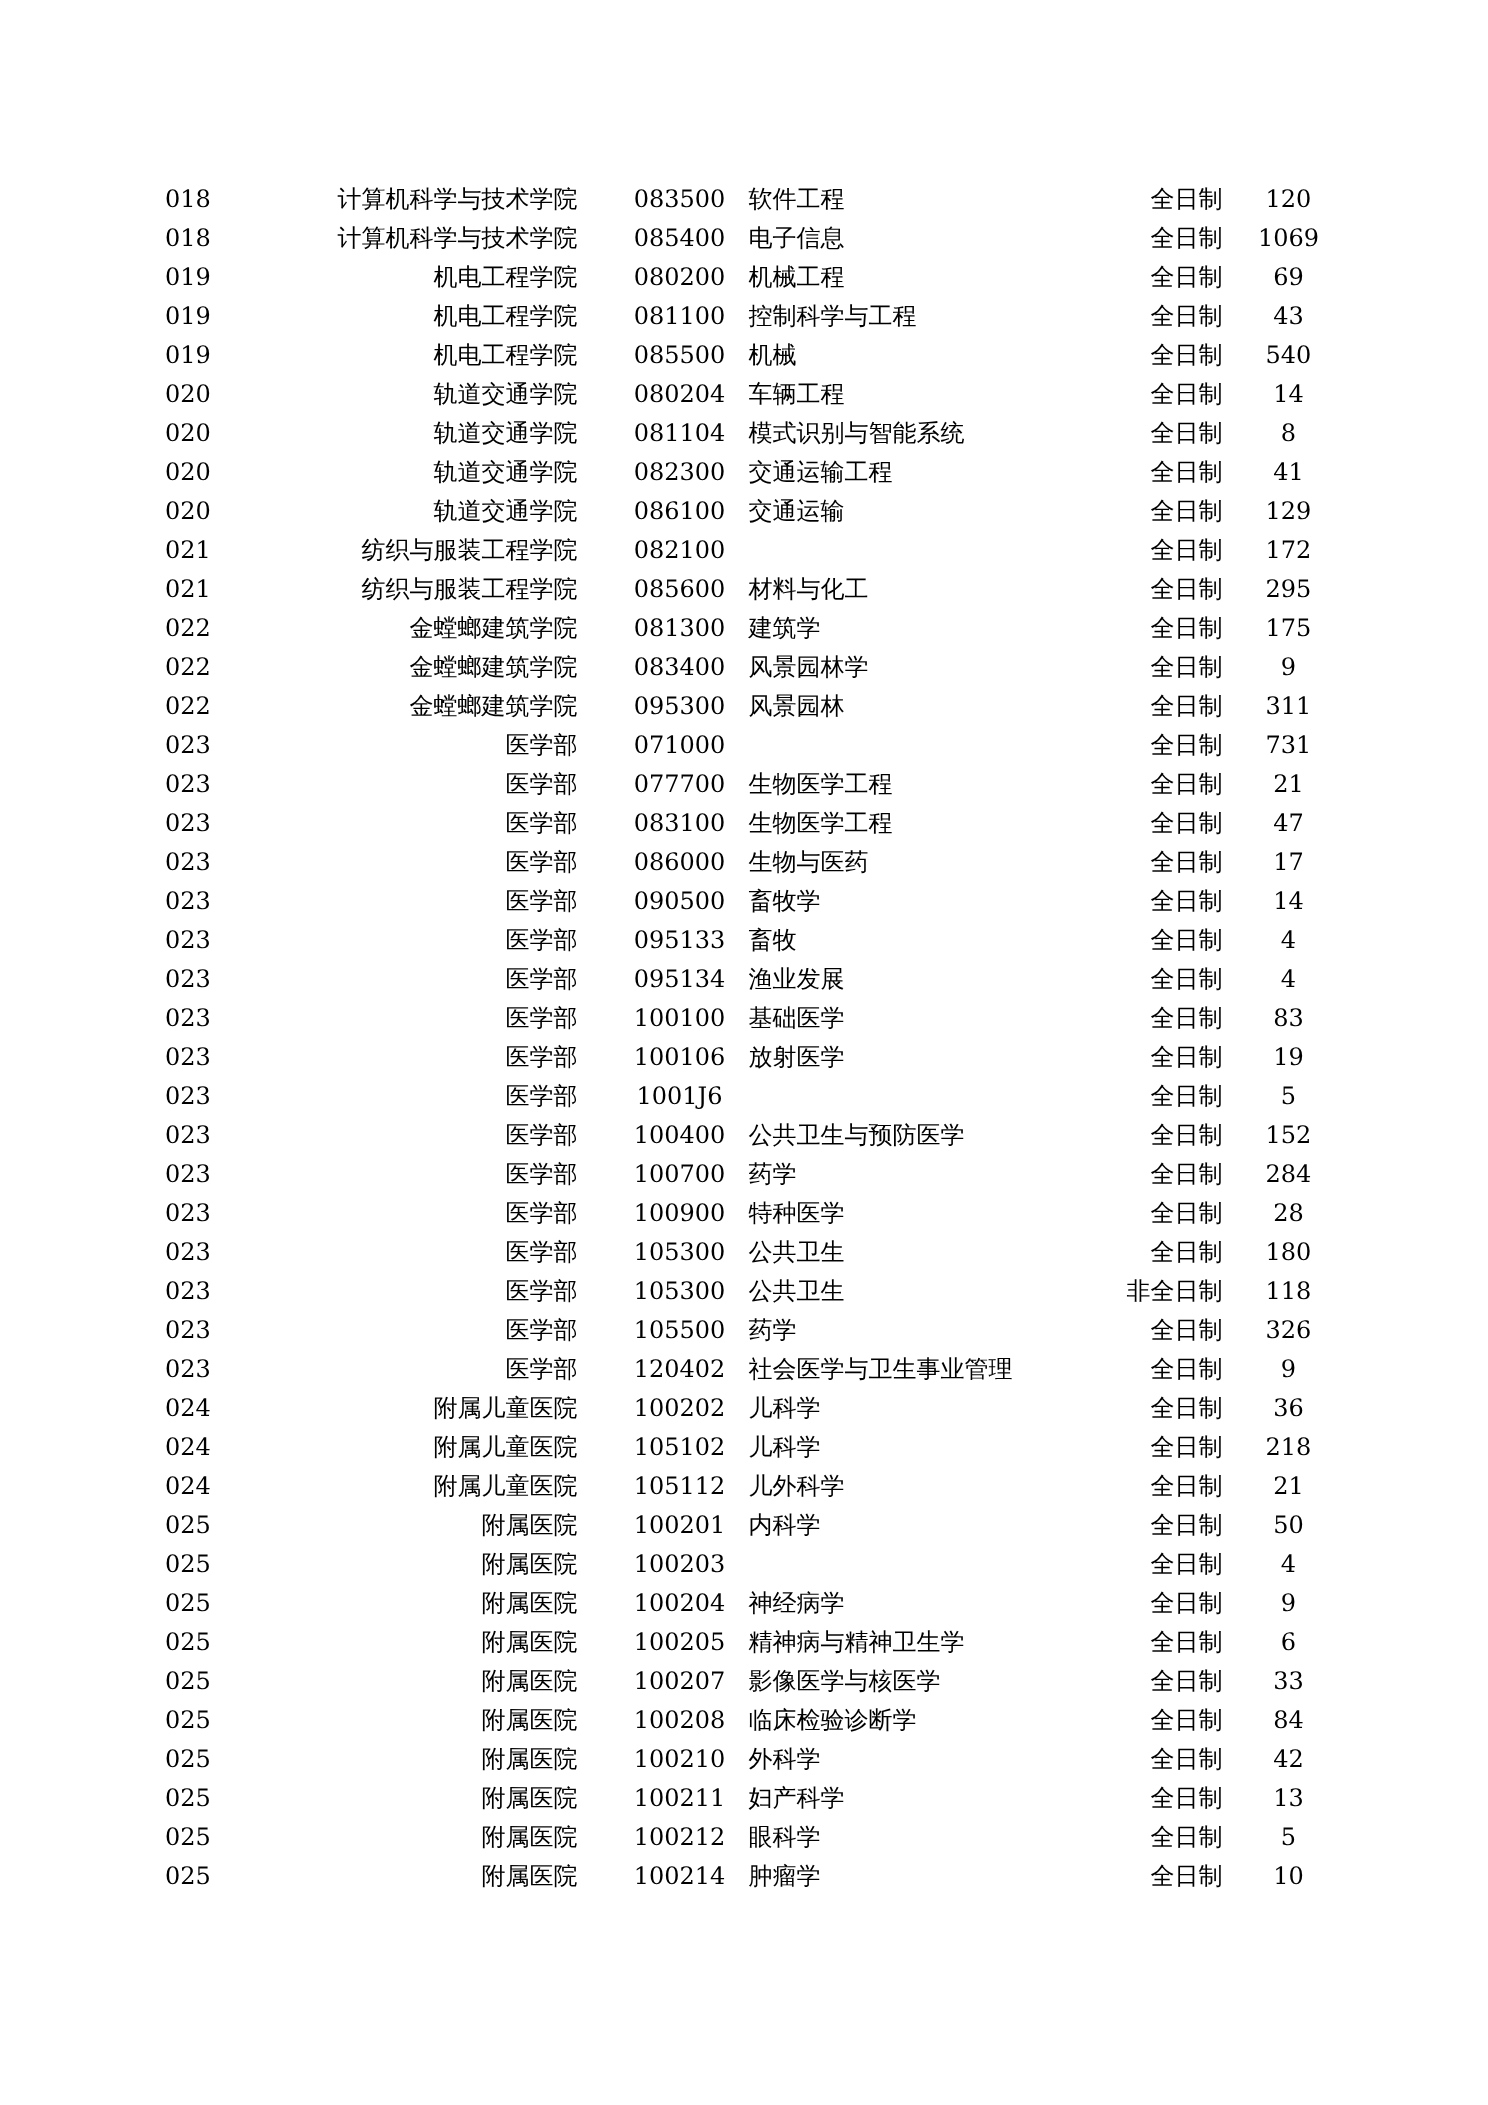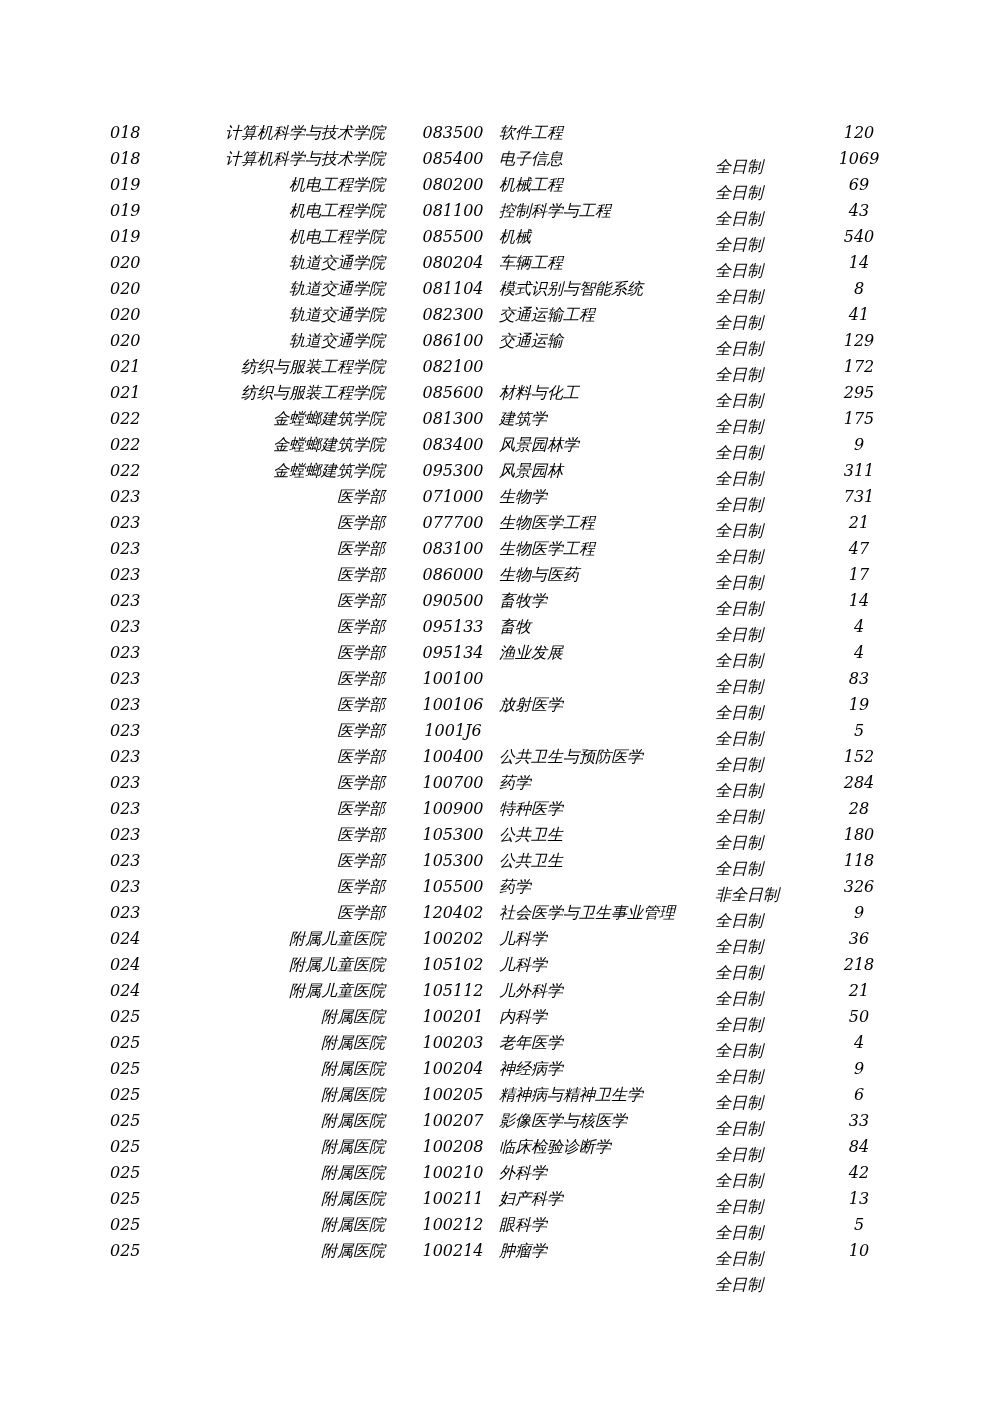--- a/index.html
+++ b/index.html
@@ -1,25 +1,25 @@
 <!DOCTYPE html>
 <html><head>
 <meta charset="utf-8">
 <style>
   html, body { margin: 0; padding: 0; background: #ffffff; }
   body { width: 992px; height: 1403px; position: relative; overflow: hidden;
          font-family: "DejaVu Serif", "Liberation Serif", serif; color: #000; }
   .table { position: absolute; left: 0; top: 120px; width: 992px; }
-  .row { position: relative; height: 26px; font-size: 16px; line-height: 26px; font-style: italic; }
+  .row { position: relative; height: 26px; font-size: 16px; line-height: 26px; }
   .cell { position: absolute; top: 0; white-space: nowrap; }
   .c-code { left: 110px; }
   .c-college { left: 185px; width: 200px; text-align: right; }
   .c-major-code { left: 403px; width: 100px; text-align: center; }
   .c-major { left: 499px; width: 220px; text-align: left; }
-  .c-mode { left: 715px; width: 100px; text-align: left; margin-top: 34px; }
+  .c-mode { left: 715px; width: 100px; text-align: right; }
   .c-count { left: 819px; width: 80px; text-align: center; }
 </style>
 </head>
 <body>
 
 <div class="table" id="table">
     <div class="row">
       <span class="cell c-code">018</span>
       <span class="cell c-college">计算机科学与技术学院</span>
       <span class="cell c-major-code">083500</span>
@@ -127,21 +127,20 @@
       <span class="cell c-college">金螳螂建筑学院</span>
       <span class="cell c-major-code">095300</span>
       <span class="cell c-major">风景园林</span>
       <span class="cell c-mode">全日制</span>
       <span class="cell c-count">311</span>
     </div>
     <div class="row">
       <span class="cell c-code">023</span>
       <span class="cell c-college">医学部</span>
       <span class="cell c-major-code">071000</span>
-      <span class="cell c-major">生物学</span>
       <span class="cell c-mode">全日制</span>
       <span class="cell c-count">731</span>
     </div>
     <div class="row">
       <span class="cell c-code">023</span>
       <span class="cell c-college">医学部</span>
       <span class="cell c-major-code">077700</span>
       <span class="cell c-major">生物医学工程</span>
       <span class="cell c-mode">全日制</span>
       <span class="cell c-count">21</span>
@@ -183,20 +182,21 @@
       <span class="cell c-college">医学部</span>
       <span class="cell c-major-code">095134</span>
       <span class="cell c-major">渔业发展</span>
       <span class="cell c-mode">全日制</span>
       <span class="cell c-count">4</span>
     </div>
     <div class="row">
       <span class="cell c-code">023</span>
       <span class="cell c-college">医学部</span>
       <span class="cell c-major-code">100100</span>
+      <span class="cell c-major">基础医学</span>
       <span class="cell c-mode">全日制</span>
       <span class="cell c-count">83</span>
     </div>
     <div class="row">
       <span class="cell c-code">023</span>
       <span class="cell c-college">医学部</span>
       <span class="cell c-major-code">100106</span>
       <span class="cell c-major">放射医学</span>
       <span class="cell c-mode">全日制</span>
       <span class="cell c-count">19</span>
@@ -293,21 +293,20 @@
       <span class="cell c-college">附属医院</span>
       <span class="cell c-major-code">100201</span>
       <span class="cell c-major">内科学</span>
       <span class="cell c-mode">全日制</span>
       <span class="cell c-count">50</span>
     </div>
     <div class="row">
       <span class="cell c-code">025</span>
       <span class="cell c-college">附属医院</span>
       <span class="cell c-major-code">100203</span>
-      <span class="cell c-major">老年医学</span>
       <span class="cell c-mode">全日制</span>
       <span class="cell c-count">4</span>
     </div>
     <div class="row">
       <span class="cell c-code">025</span>
       <span class="cell c-college">附属医院</span>
       <span class="cell c-major-code">100204</span>
       <span class="cell c-major">神经病学</span>
       <span class="cell c-mode">全日制</span>
       <span class="cell c-count">9</span>

